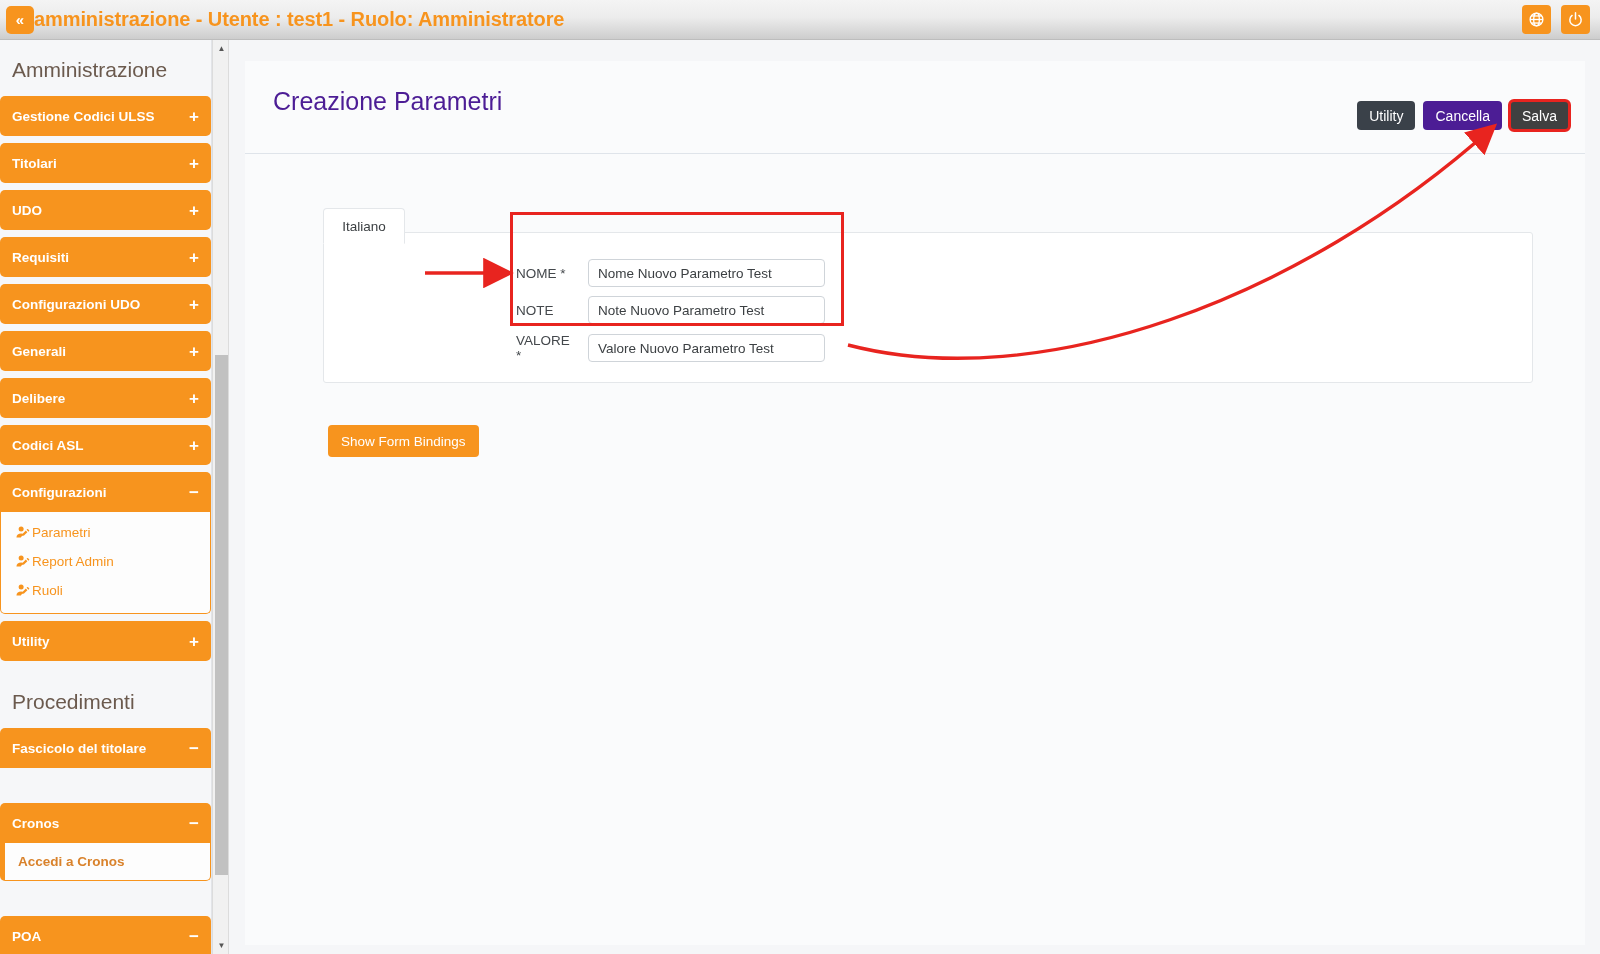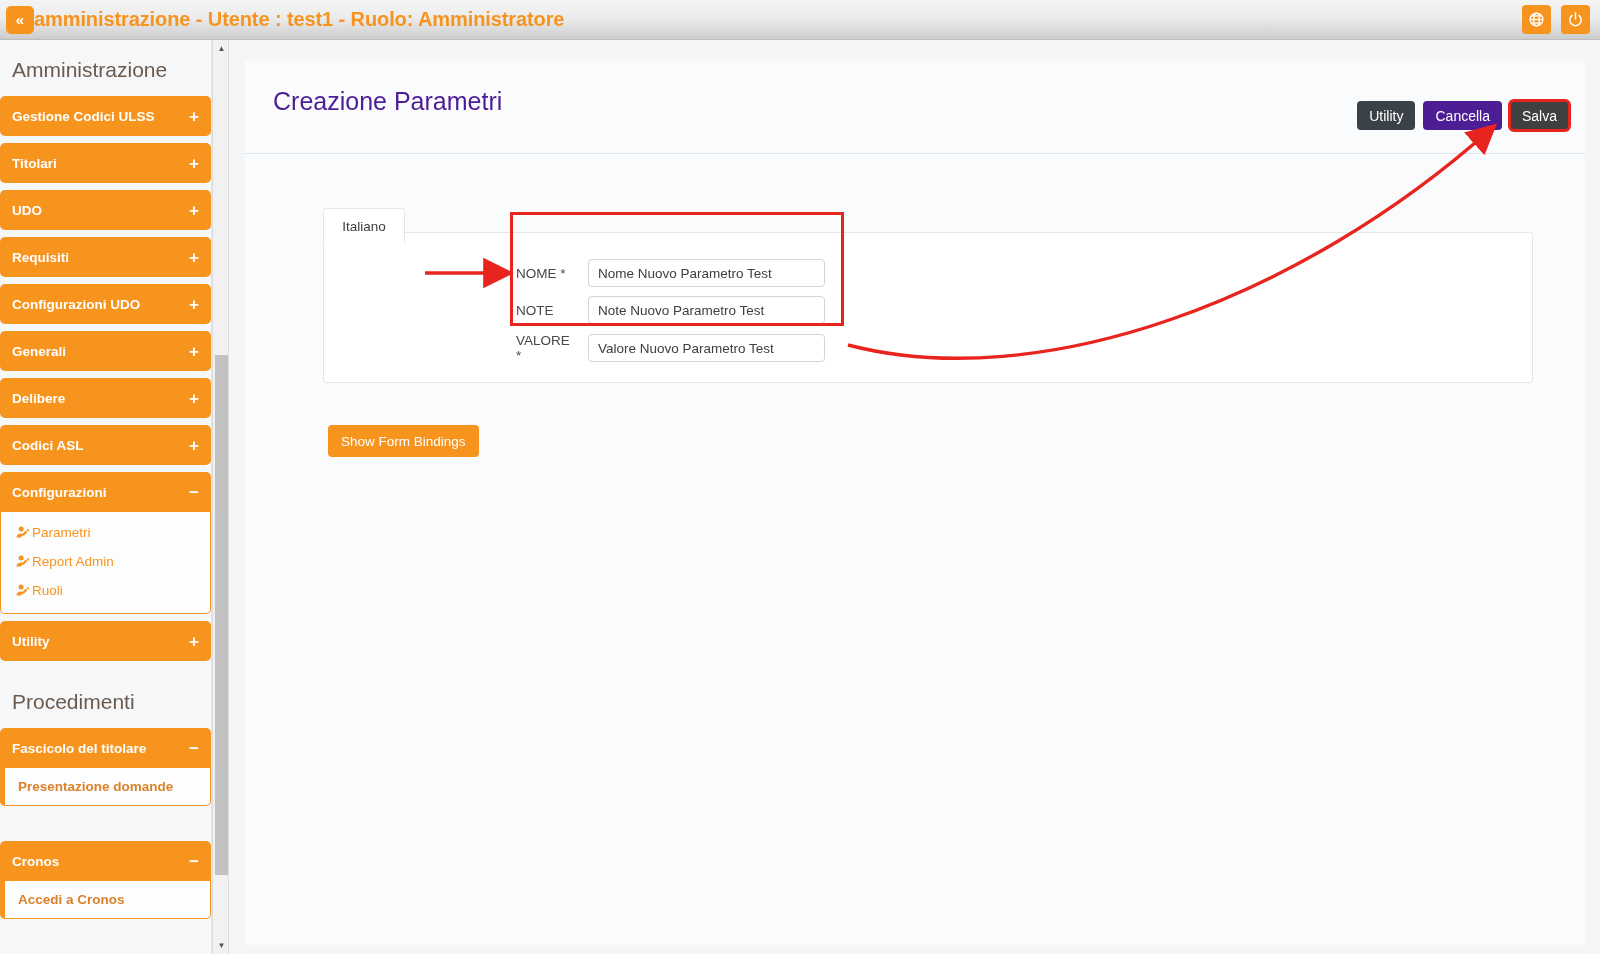--- a/index.html
+++ b/index.html
@@ -392,23 +392,20 @@
       </div>
     </div>
 
     <div class="sb-heading second">Procedimenti</div>
 
     <div class="sb-group">
       <div class="sb-btn open-head">
         <span>Fascicolo del titolare</span>
         <span class="sign">−</span>
       </div>
-      <div class="sb-sub-bold">
-        <span class="lnk">Presentazione domande</span>
-      </div>
     </div>
 
     <div class="sb-spacer"></div>
 
     <div class="sb-group">
       <div class="sb-btn open-head">
         <span>Cronos</span>
         <span class="sign">−</span>
       </div>
       <div class="sb-sub-bold">

